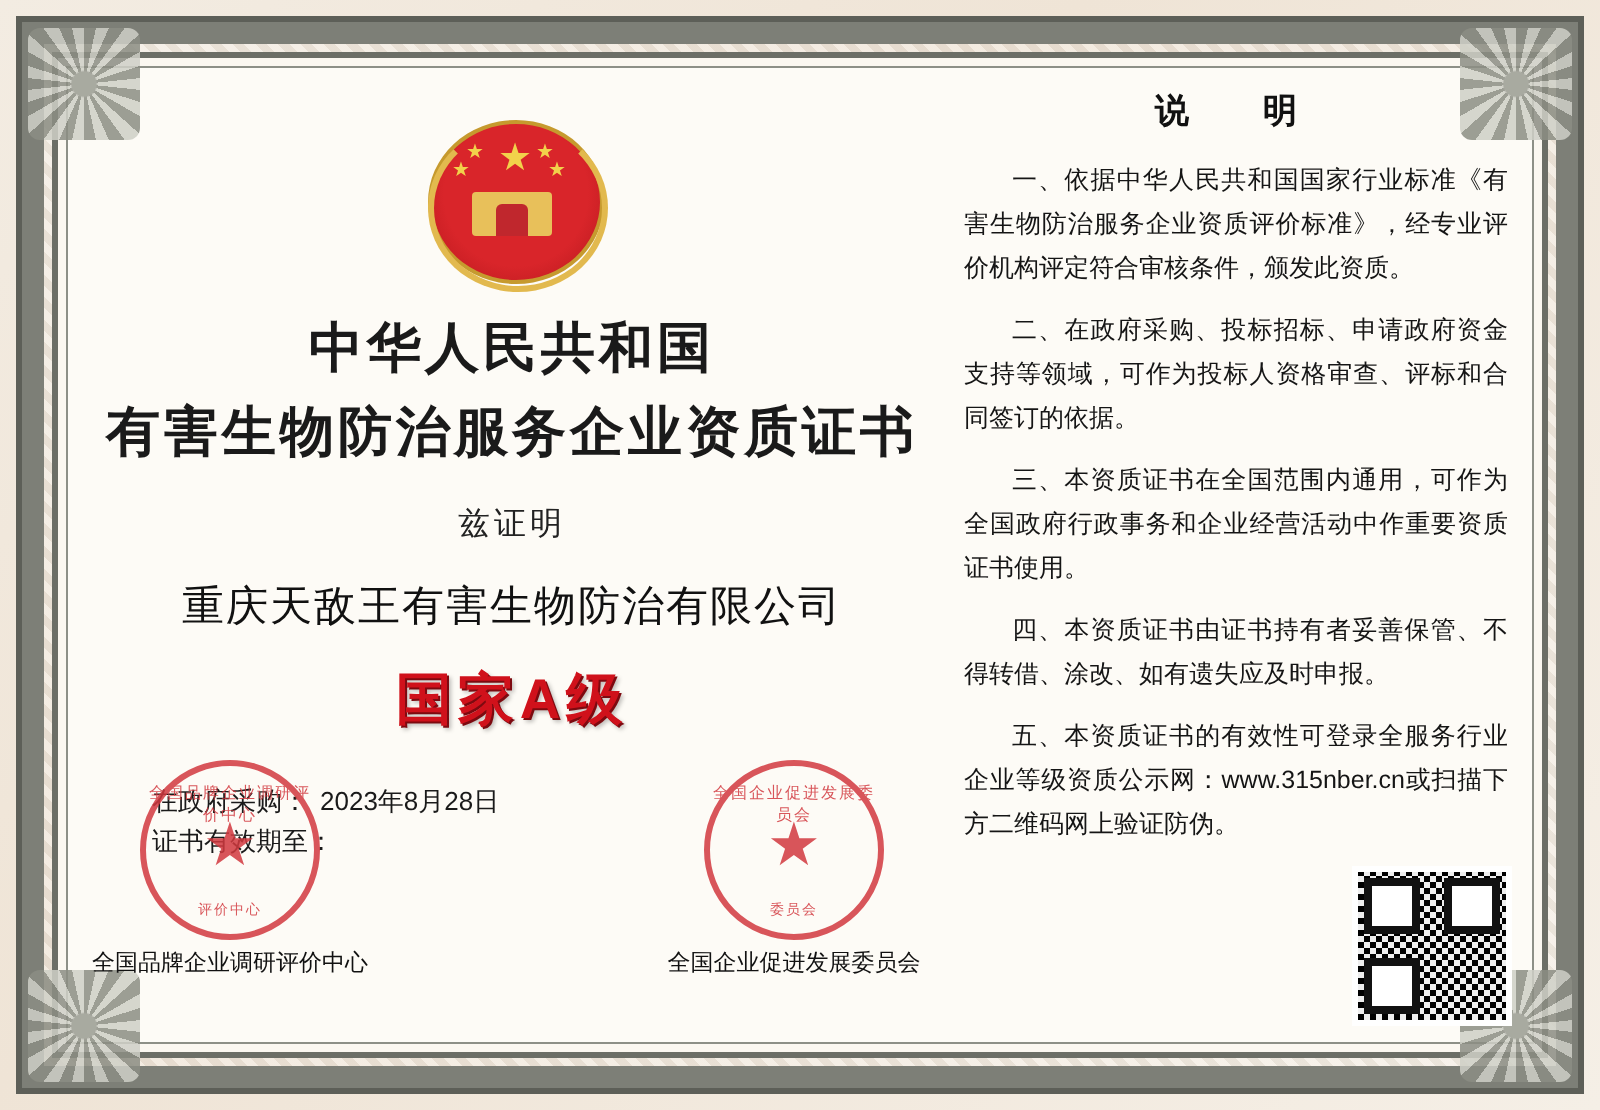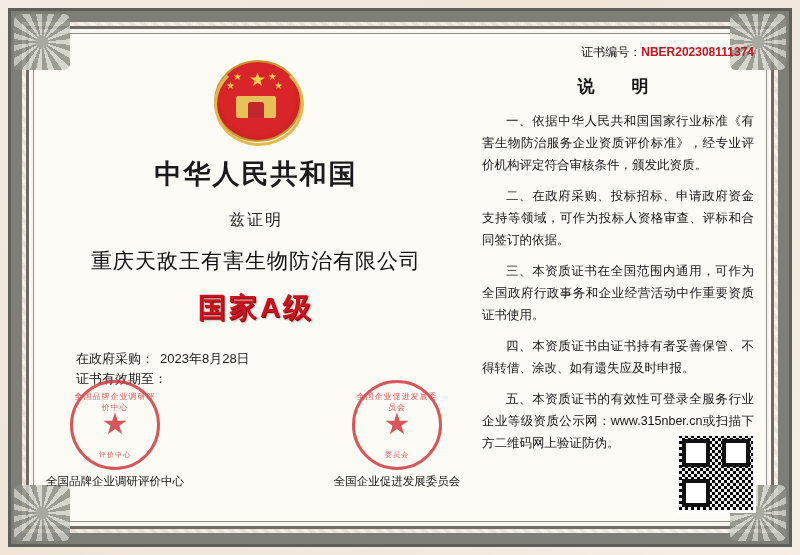--- a/index.html
+++ b/index.html
@@ -192,20 +192,21 @@
         <div class="wheat"></div>
         <div class="star s0">★</div>
         <div class="star s1">★</div>
         <div class="star s2">★</div>
         <div class="star s3">★</div>
         <div class="star s4">★</div>
         <div class="gate"></div>
       </div>
 
       <div class="title1">中华人民共和国</div>
+      <div class="title2">有害生物防治服务企业资质证书</div>
       <div class="zizhengming">兹证明</div>
       <div class="company">重庆天敌王有害生物防治有限公司</div>
       <div class="grade">国家A级</div>
 
       <div class="meta">
         <div class="row">
           <span class="lab">在政府采购：</span>
           <span class="val">2023年8月28日</span>
         </div>
         <div class="row">
@@ -227,23 +228,20 @@
             <div class="seal-text">全国企业促进发展委员会</div>
             <div class="seal-star">★</div>
             <div class="seal-text2">委员会</div>
           </div>
           <div class="seal-label">全国企业促进发展委员会</div>
         </div>
       </div>
     </div>
 
     <div class="right-col">
-      <div class="cert-no">
-        <span>证书编号：</span><span class="num">NBER202308111374</span>
-      </div>
       <div class="shuoming">说　明</div>
       <div class="clause">一、依据中华人民共和国国家行业标准《有害生物防治服务企业资质评价标准》，经专业评价机构评定符合审核条件，颁发此资质。</div>
       <div class="clause">二、在政府采购、投标招标、申请政府资金支持等领域，可作为投标人资格审查、评标和合同签订的依据。</div>
       <div class="clause">三、本资质证书在全国范围内通用，可作为全国政府行政事务和企业经营活动中作重要资质证书使用。</div>
       <div class="clause">四、本资质证书由证书持有者妥善保管、不得转借、涂改、如有遗失应及时申报。</div>
       <div class="clause">五、本资质证书的有效性可登录全服务行业企业等级资质公示网：www.315nber.cn或扫描下方二维码网上验证防伪。</div>
       <div class="qr">
           <div class="q3"></div>
         </div>
     </div>

